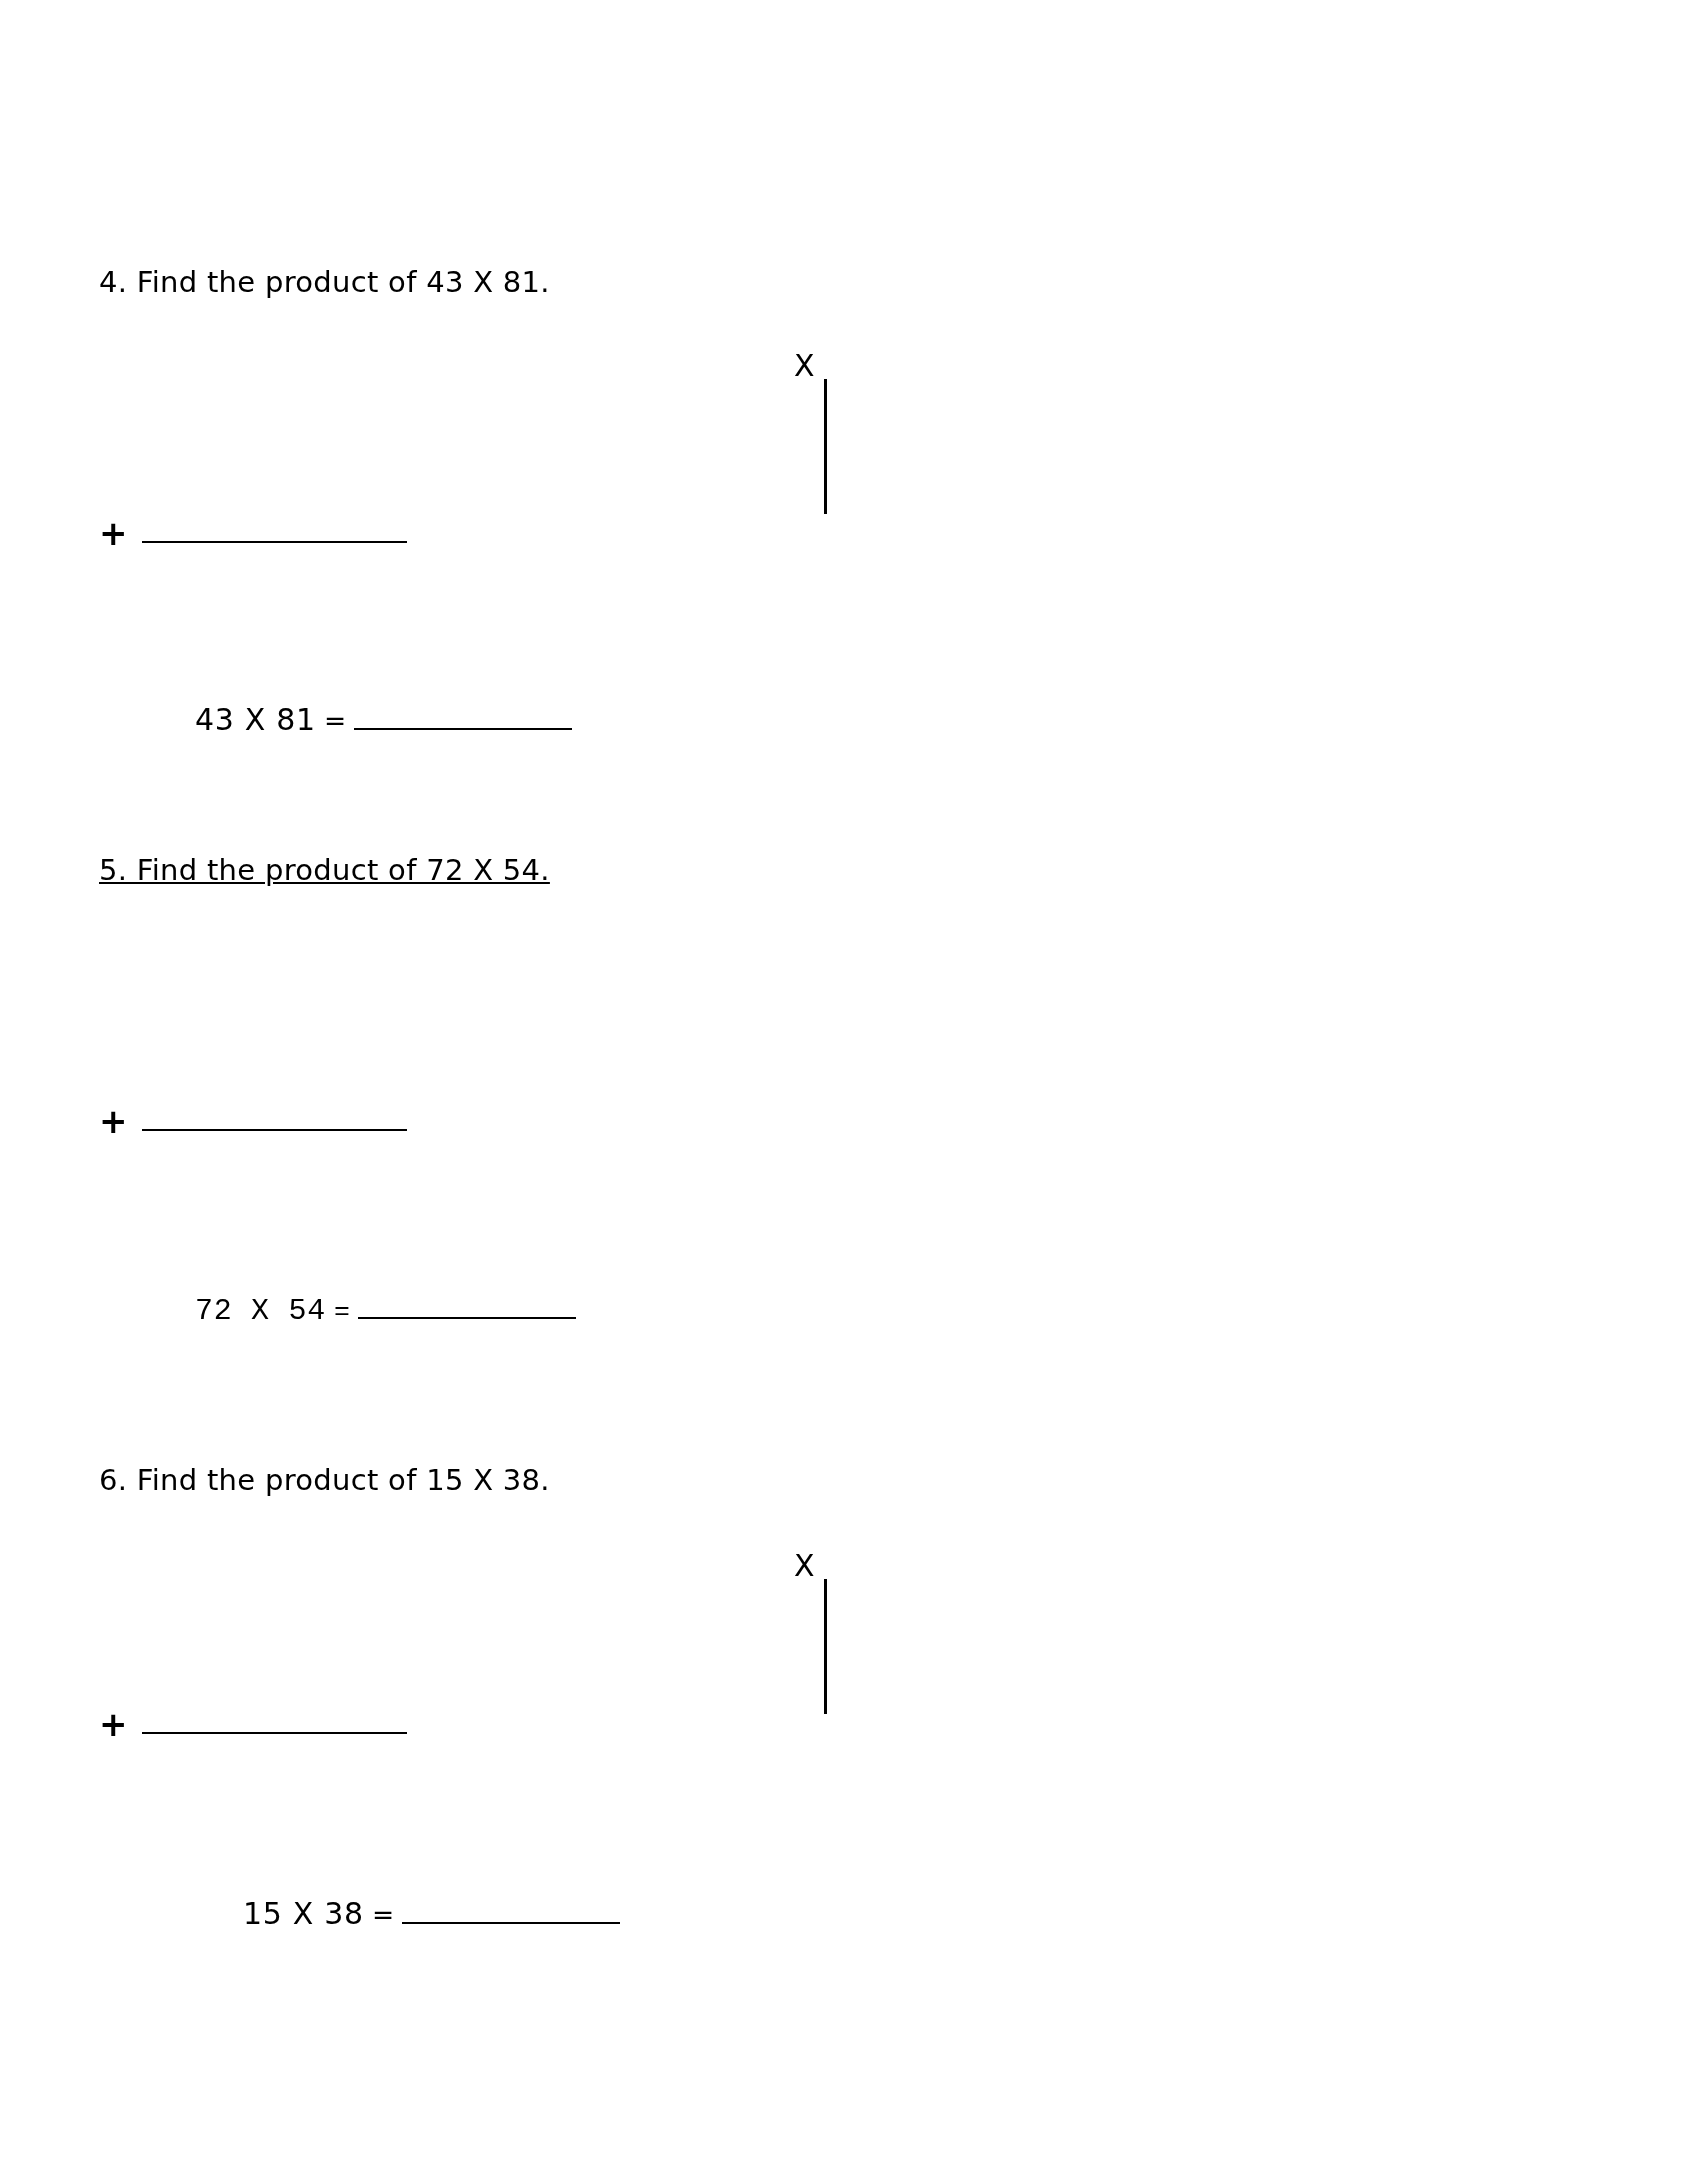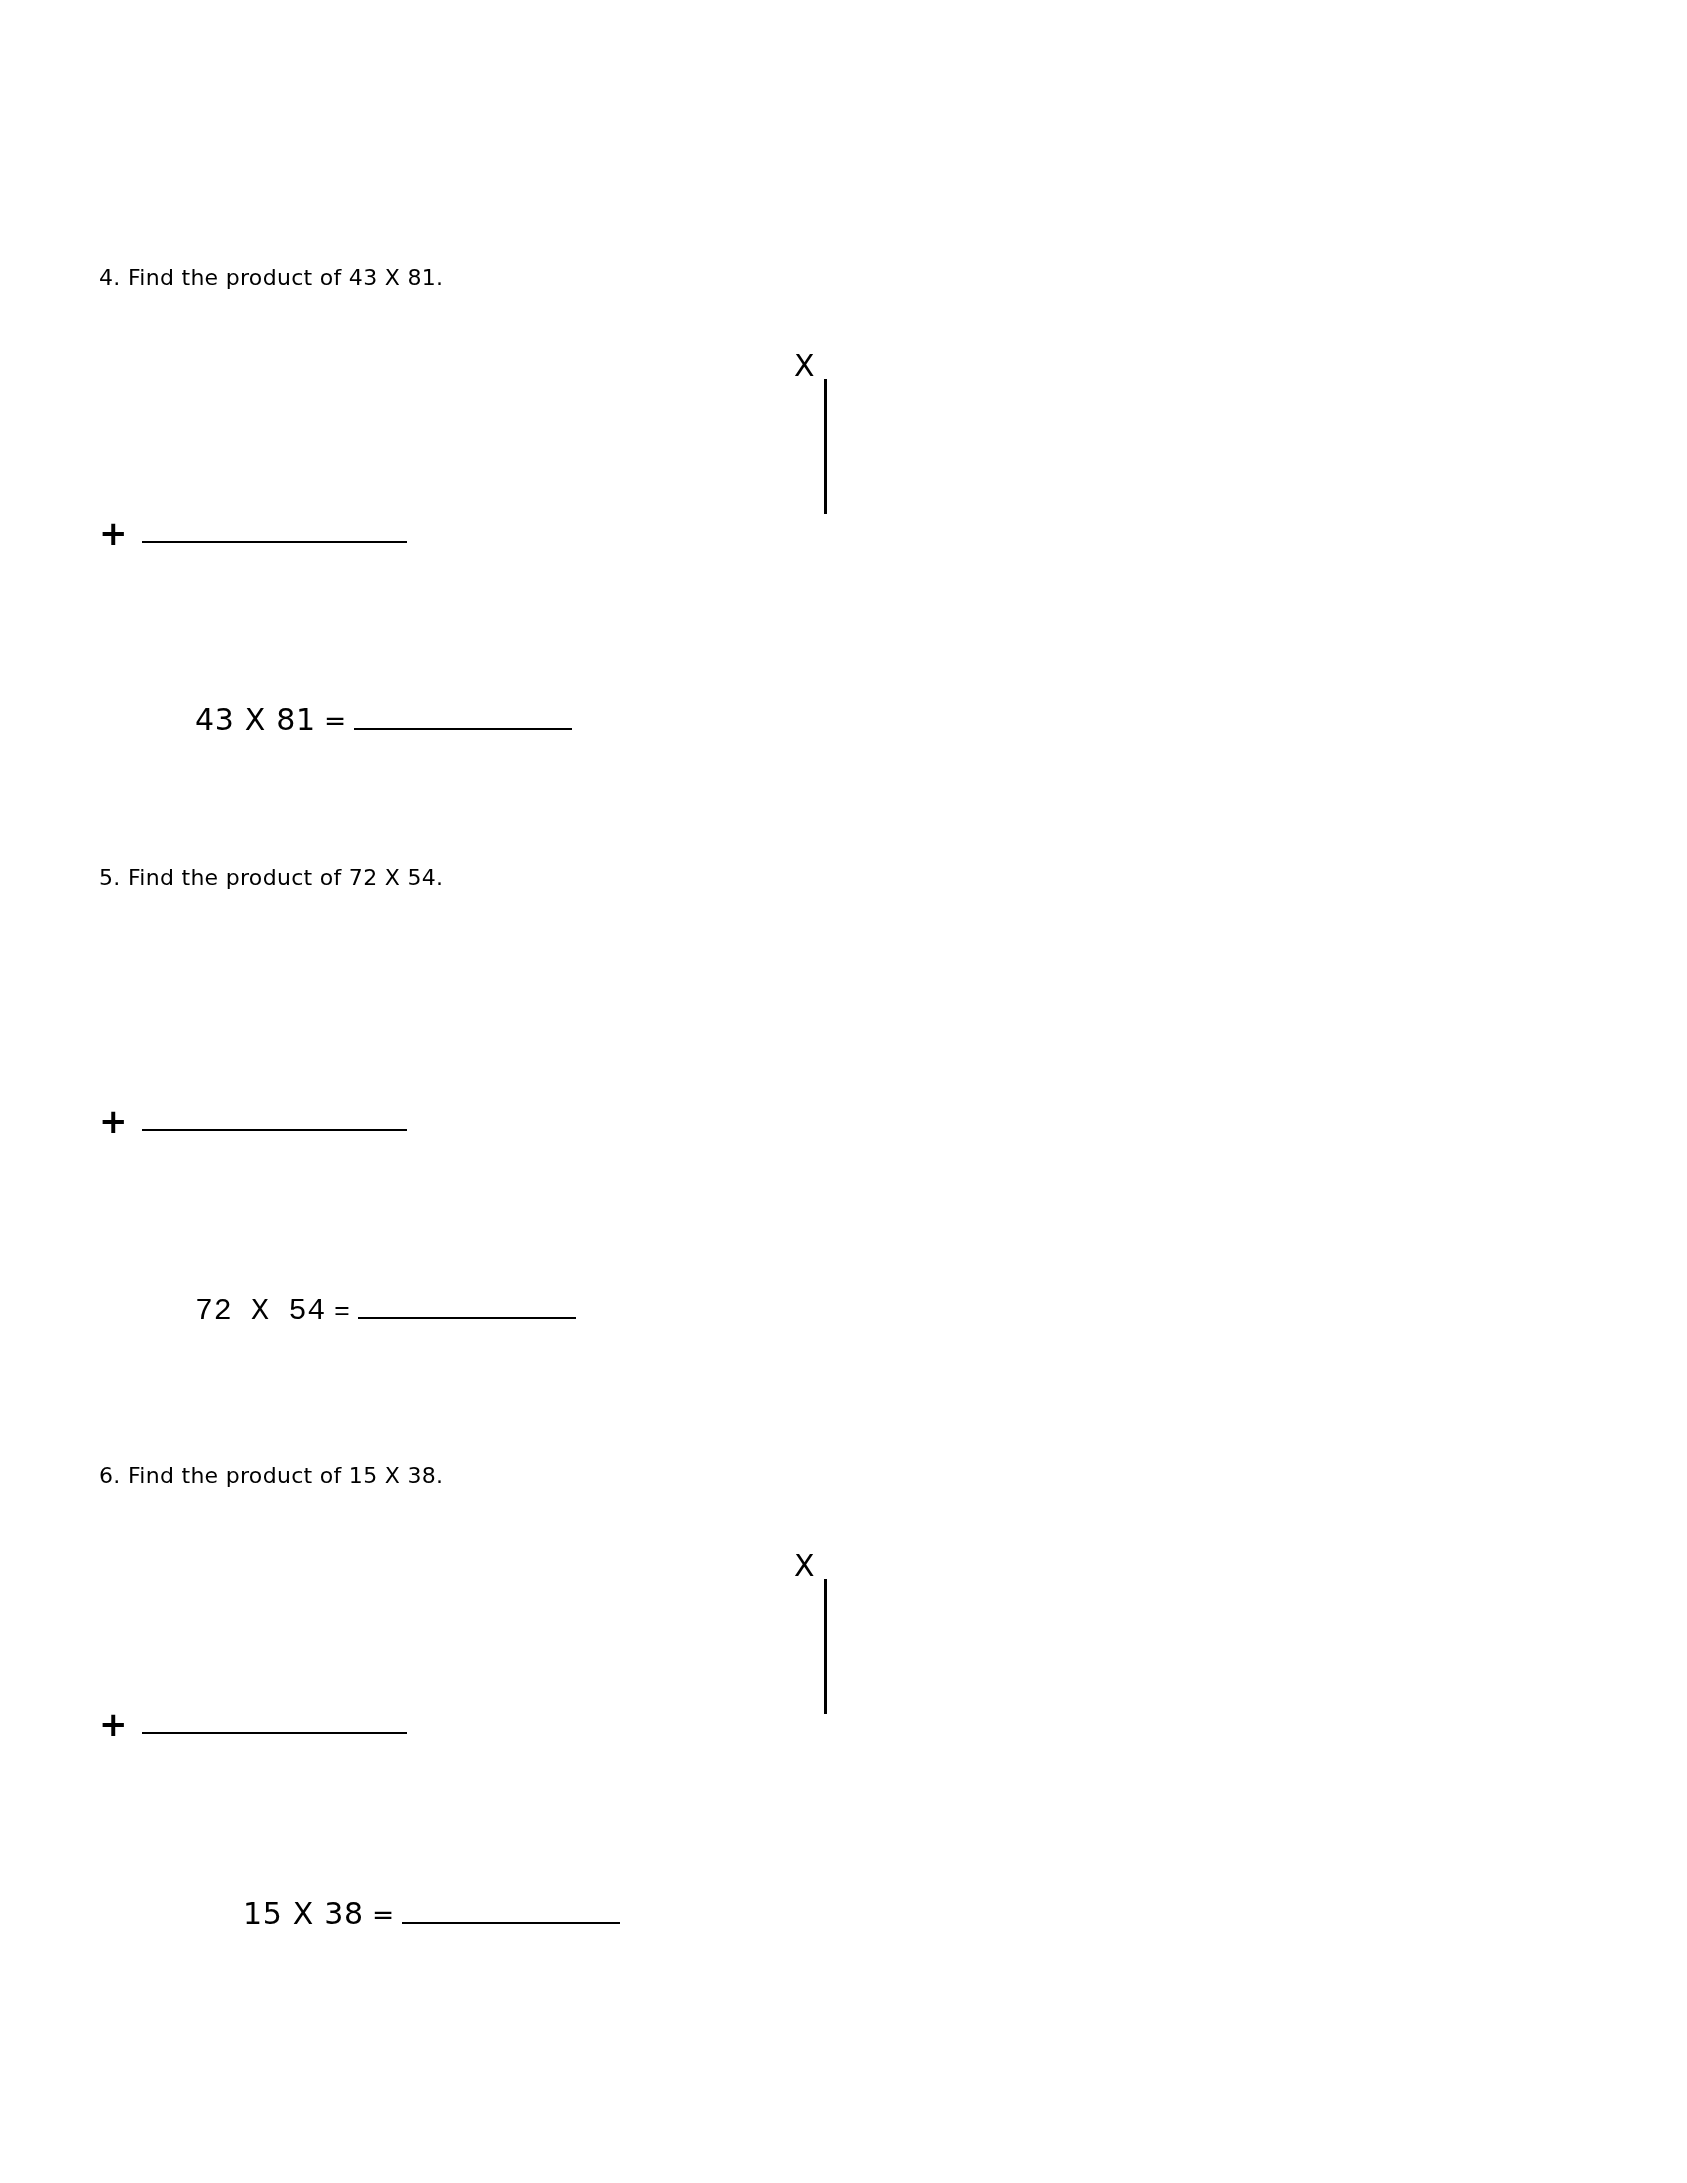--- a/index.html
+++ b/index.html
@@ -23,21 +23,21 @@
     background: #ffffff;
   }
   .problem {
     position: absolute;
     left: 0;
     width: 1687px;
   }
   .prompt {
     position: absolute;
     left: 99px;
-    font-size: 22px;
+    font-size: 29px;
     letter-spacing: 0.3px;
     white-space: nowrap;
   }
   .plus-row {
     position: absolute;
     left: 99px;
     display: flex;
     align-items: flex-start;
   }
   .plus-sign {
@@ -122,21 +122,21 @@
         <tr>
           <td></td>
           <td></td>
         </tr>
       </tbody>
         </table>
     </div>
   </div>
 
   <div class="problem" style="top: 853px;">
-    <div class="prompt" style="top: 12px;">5. Find the product of 72 X 54.</div>
+    <div class="prompt" style="top: 0px; text-decoration: underline;">5. Find the product of 72 X 54.</div>
 
     <div class="plus-row" style="top: 251px;">
       <span class="plus-sign">+</span>
       <span class="plus-line"></span>
     </div>
 
     <div class="equation" style="top: 440px; font-family: Liberation Mono, monospace;">
       <span class="eq-text">72 X 54</span>
       <span class="eq-equals">=</span>
       <span class="eq-blank"></span>

